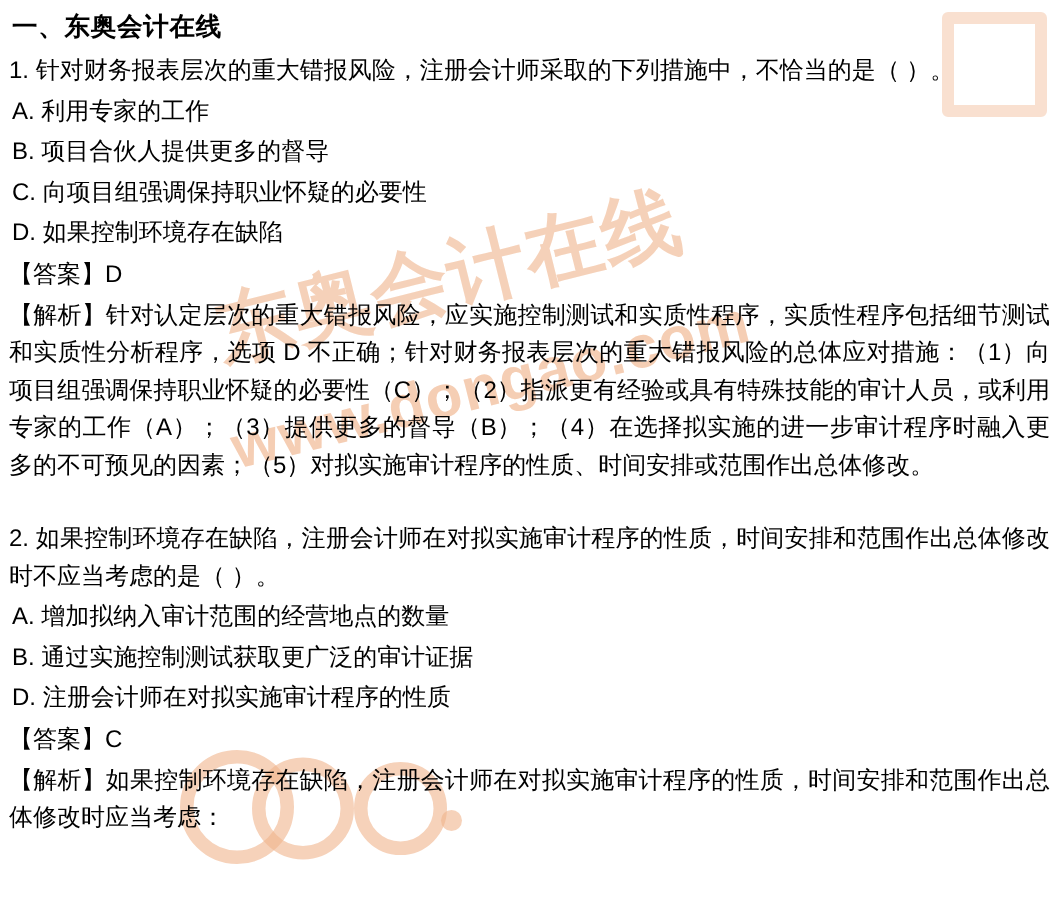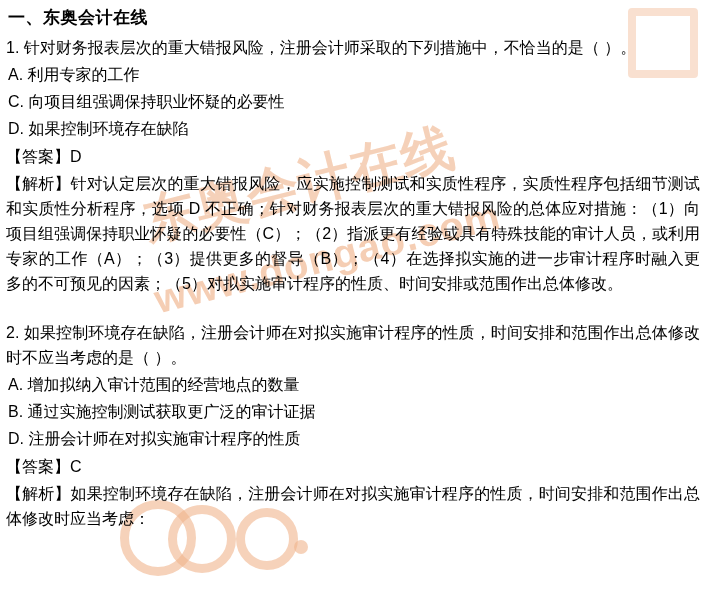--- a/index.html
+++ b/index.html
@@ -137,20 +137,21 @@
     <div class="wm-corner"></div>
   </div>
 
   <div class="content">
 
     <h2 class="section-title">一、东奥会计在线</h2>
 
     <div>
       <p class="line qstem">1. 针对财务报表层次的重大错报风险，注册会计师采取的下列措施中，不恰当的是（        ）。</p>
       <p class="line opt">A. 利用专家的工作</p>
+      <p class="line opt">B. 项目合伙人提供更多的督导</p>
       <p class="line opt">C. 向项目组强调保持职业怀疑的必要性</p>
       <p class="line opt">D. 如果控制环境存在缺陷</p>
       <p class="line ans">【答案】D</p>
       <p class="line explain">【解析】针对认定层次的重大错报风险，应实施控制测试和实质性程序，实质性程序包括细节测试和实质性分析程序，选项 D 不正确；针对财务报表层次的重大错报风险的总体应对措施：（1）向项目组强调保持职业怀疑的必要性（C）；（2）指派更有经验或具有特殊技能的审计人员，或利用专家的工作（A）；（3）提供更多的督导（B）；（4）在选择拟实施的进一步审计程序时融入更多的不可预见的因素；（5）对拟实施审计程序的性质、时间安排或范围作出总体修改。</p>
     </div>
 
     <div class="gap"></div>
 
     <div>
       <p class="line qstem">2. 如果控制环境存在缺陷，注册会计师在对拟实施审计程序的性质，时间安排和范围作出总体修改时不应当考虑的是（        ）。</p>

